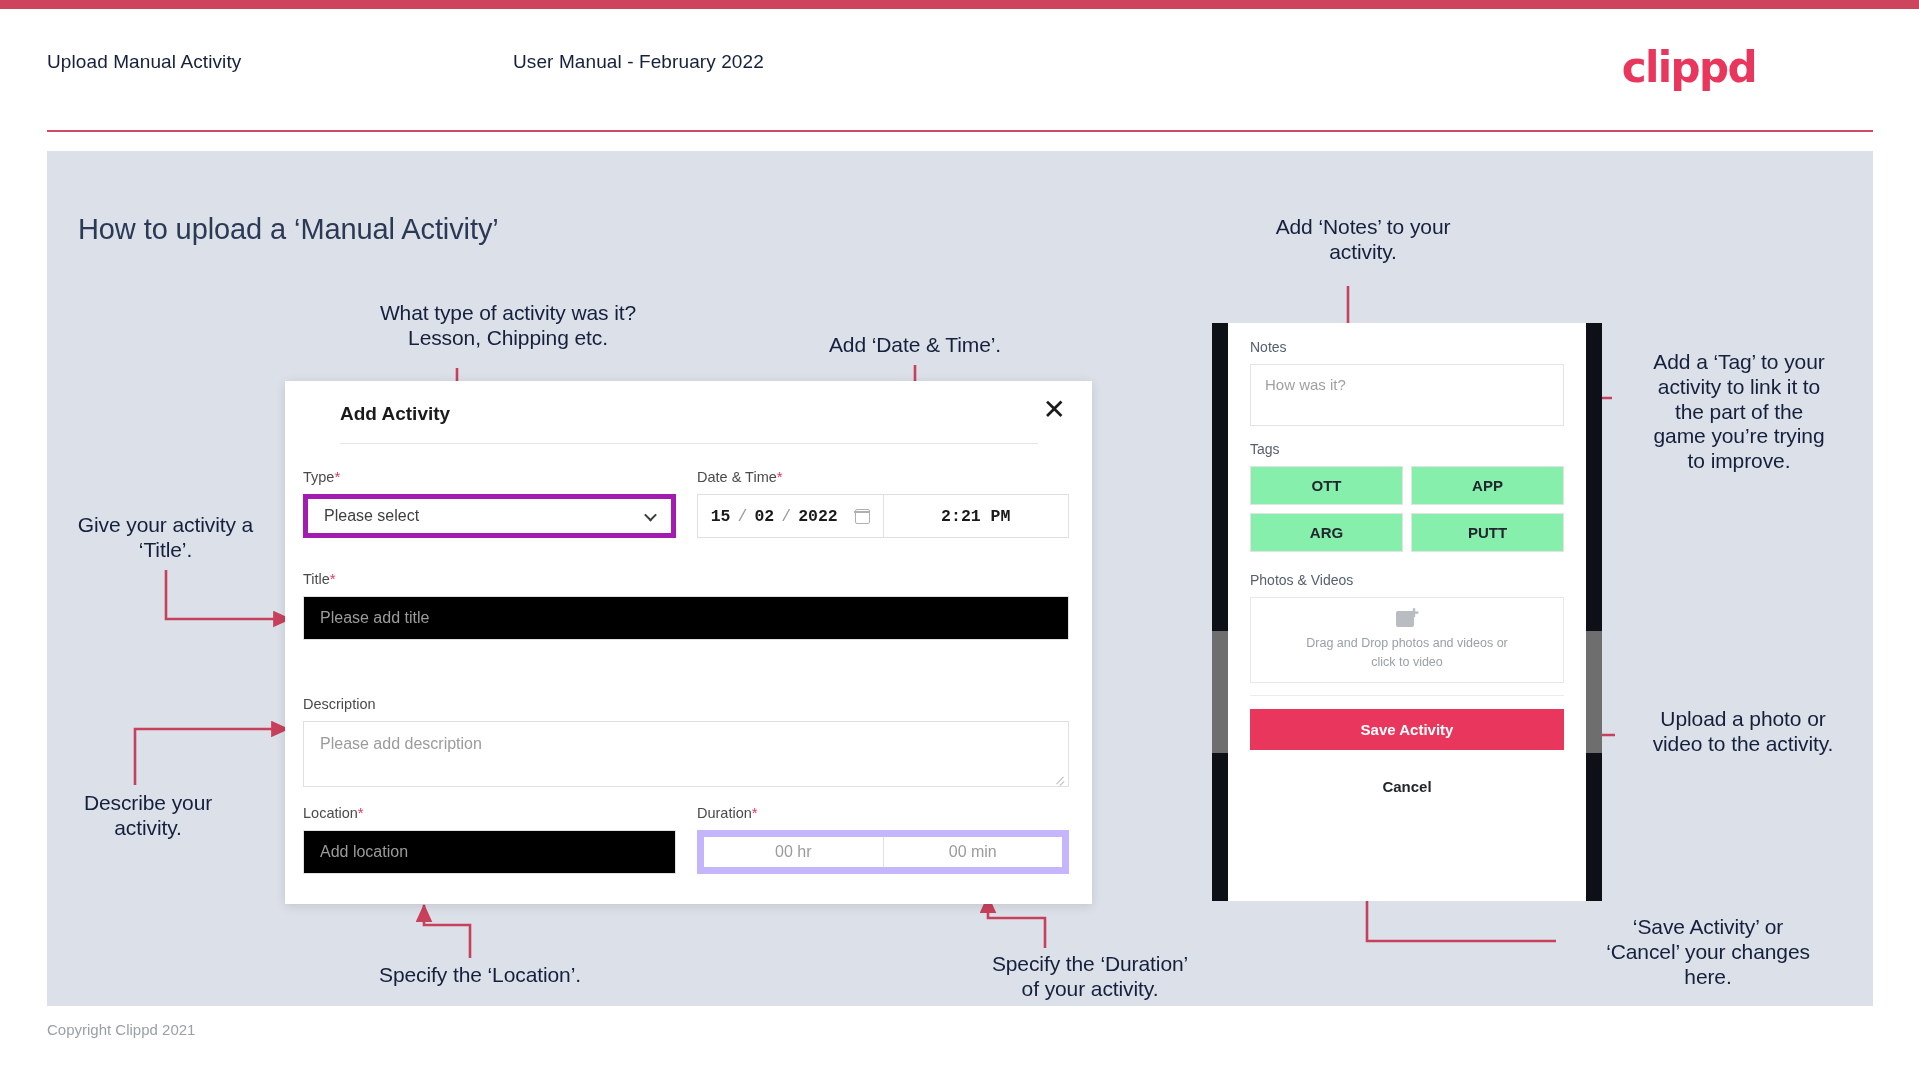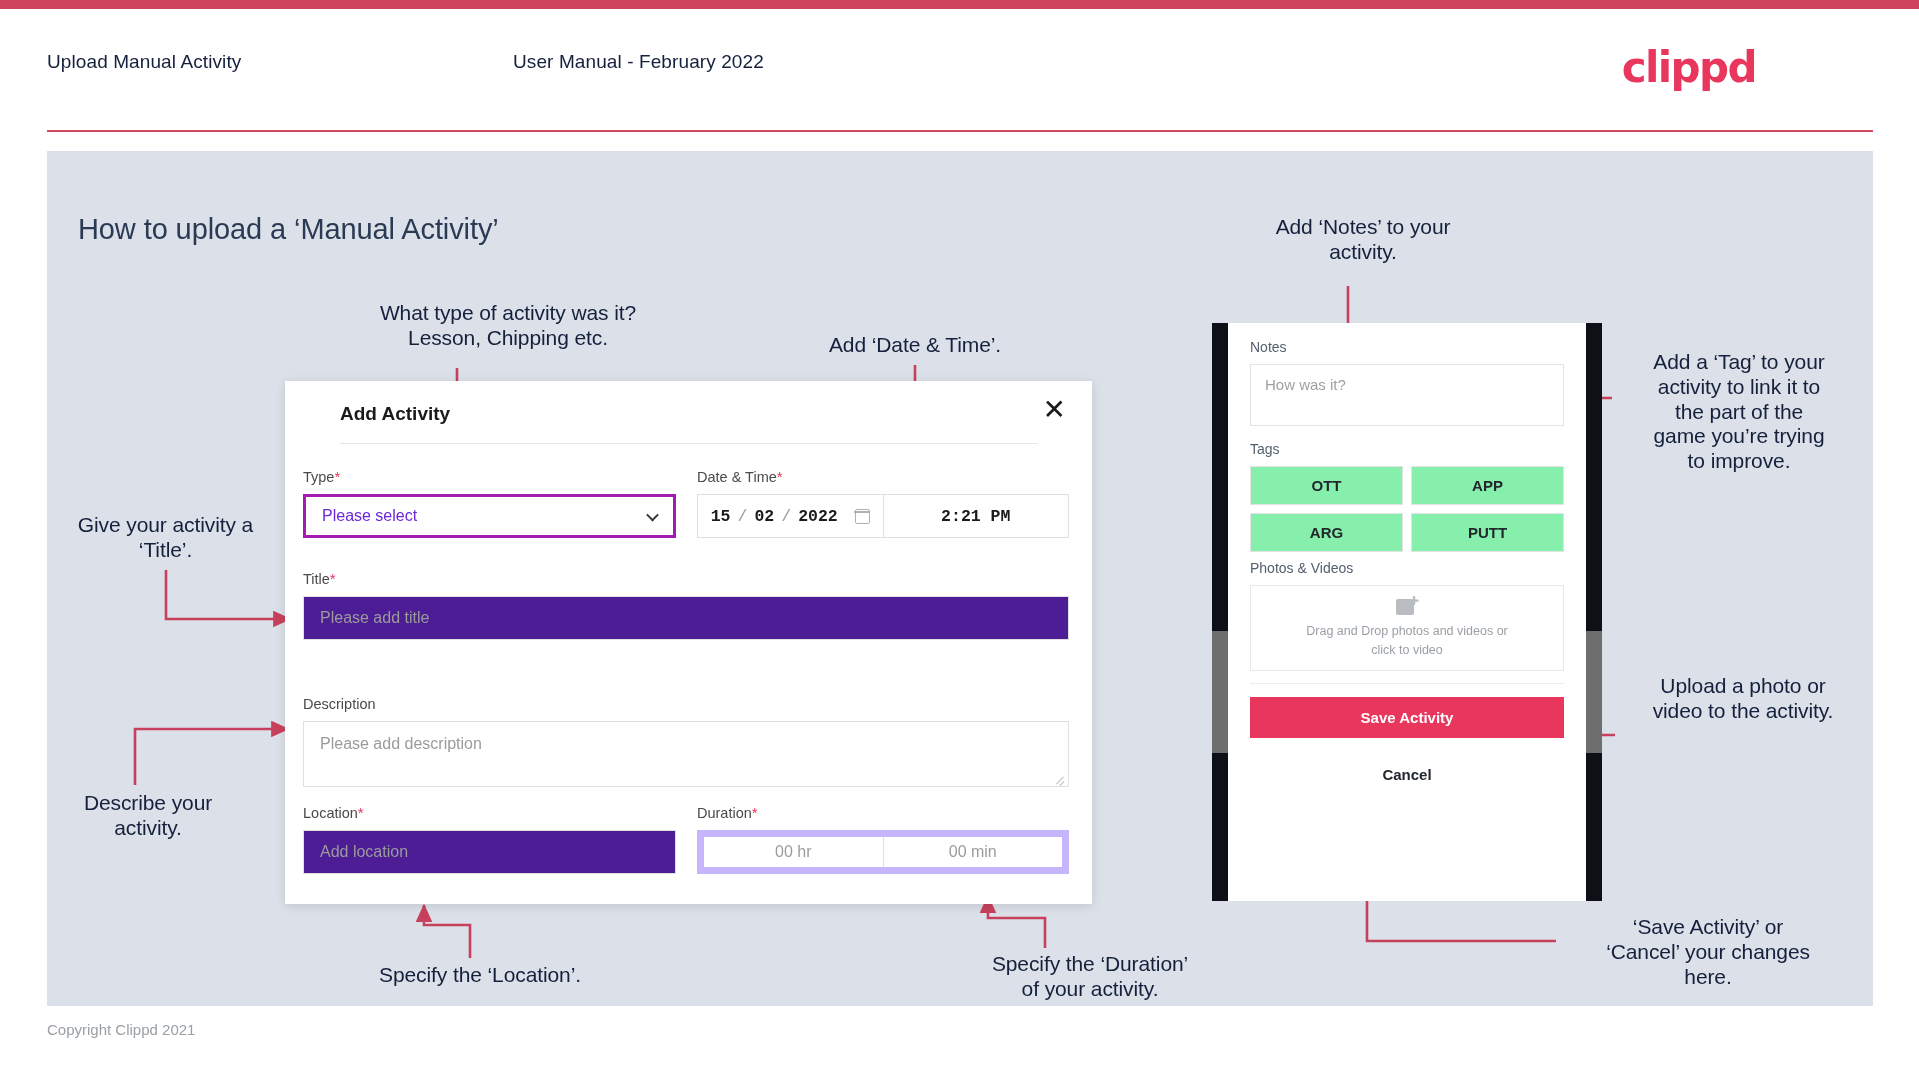--- a/index.html
+++ b/index.html
@@ -94,32 +94,32 @@
     position: absolute; left: 55px; top: 62px;
     width: 698px; height: 1px; background: #e6e6e6;
   }
 
   .field-label {
     font-size: 14.5px; color: #4a4a4a; margin-bottom: 9px;
   }
   .req { color: #e8365d; font-size: 15px; }
 
   .input-box {
-    background: #4c1d95; border: 1px solid #e0e0e0;
+    background: #000000; border: 1px solid #e0e0e0;
     height: 44px; display: flex; align-items: center;
     padding: 0 16px; font-size: 16px; color: #9b9b9b;
   }
 
   
   .fld-type { position: absolute; left: 303px; top: 468px; width: 373px; }
   .fld-date { position: absolute; left: 697px; top: 468px; width: 372px; }
   .select-box {
-    position: relative; height: 44px; border: 3px solid #a21caf;
+    position: relative; height: 44px; border: 5px solid #a21caf;
     display: flex; align-items: center; padding: 0 16px;
-    font-size: 16px; color: #6d28d9; background: #fff;
+    font-size: 16px; color: #404040; background: #fff;
   }
   .chev {
     position: absolute; right: 16px; top: 50%;
     transform: translateY(-60%) rotate(45deg);
     width: 9px; height: 9px;
     border-right: 2px solid #3a3a3a; border-bottom: 2px solid #3a3a3a;
   }
   .date-group { display: flex; height: 44px; border: 1px solid #e0e0e0; font-family: Liberation Mono, monospace; }
   .date-part {
     flex: 1; display: flex; align-items: center; justify-content: center;
@@ -251,21 +251,21 @@
 <div class="anno" style="left:1615px; top:350px; width:248px;">Add a ‘Tag’ to your<br>activity to link it to<br>the part of the<br>game you’re trying<br>to improve.</div>
 
 <div class="anno" style="left:38px; top:513px; width:255px;">Give your activity a<br>‘Title’.</div>
 
 <div class="anno" style="left:38px; top:791px; width:220px;">Describe your<br>activity.</div>
 
 <div class="anno" style="left:330px; top:963px; width:300px;">Specify the ‘Location’.</div>
 
 <div class="anno" style="left:940px; top:952px; width:300px;">Specify the ‘Duration’<br>of your activity.</div>
 
-<div class="anno" style="left:1618px; top:674px; width:250px;">Upload a photo or<br>video to the activity.</div>
+<div class="anno" style="left:1618px; top:707px; width:250px;">Upload a photo or<br>video to the activity.</div>
 
 <div class="anno" style="left:1558px; top:915px; width:300px;">‘Save Activity’ or<br>‘Cancel’ your changes<br>here.</div>
 
 <svg class="overlay">
   <defs>
     <marker id="ar" markerWidth="9" markerHeight="9" refX="6.5" refY="3.2" orient="auto" markerUnits="strokeWidth">
       <path d="M0,0 L7,3.2 L0,6.4 z" fill="#c8415c"></path>
     </marker>
   </defs>
   <g stroke="#c8415c" stroke-width="2.6" fill="none" marker-end="url(#ar)">
@@ -387,21 +387,21 @@
     </div>
 
     <div class="ph-label" style="margin-top:15px;">Tags</div>
     <div class="ph-tags">
       <div class="ph-tag">OTT</div>
       <div class="ph-tag">APP</div>
       <div class="ph-tag">ARG</div>
       <div class="ph-tag">PUTT</div>
     </div>
 
-    <div class="ph-label" style="margin-top:8px;">Photos &amp; Videos</div>
+    <div class="ph-label" style="margin-top:20px;">Photos &amp; Videos</div>
     <div class="ph-drop">
       <div class="drop-icon">
         <span class="frame"></span>
         <span class="plus">✚</span>
       </div>
       <div class="drop-text">
         <span>Drag and Drop photos and videos or</span><br>
         <span>click to video</span>
       </div>
     </div>

